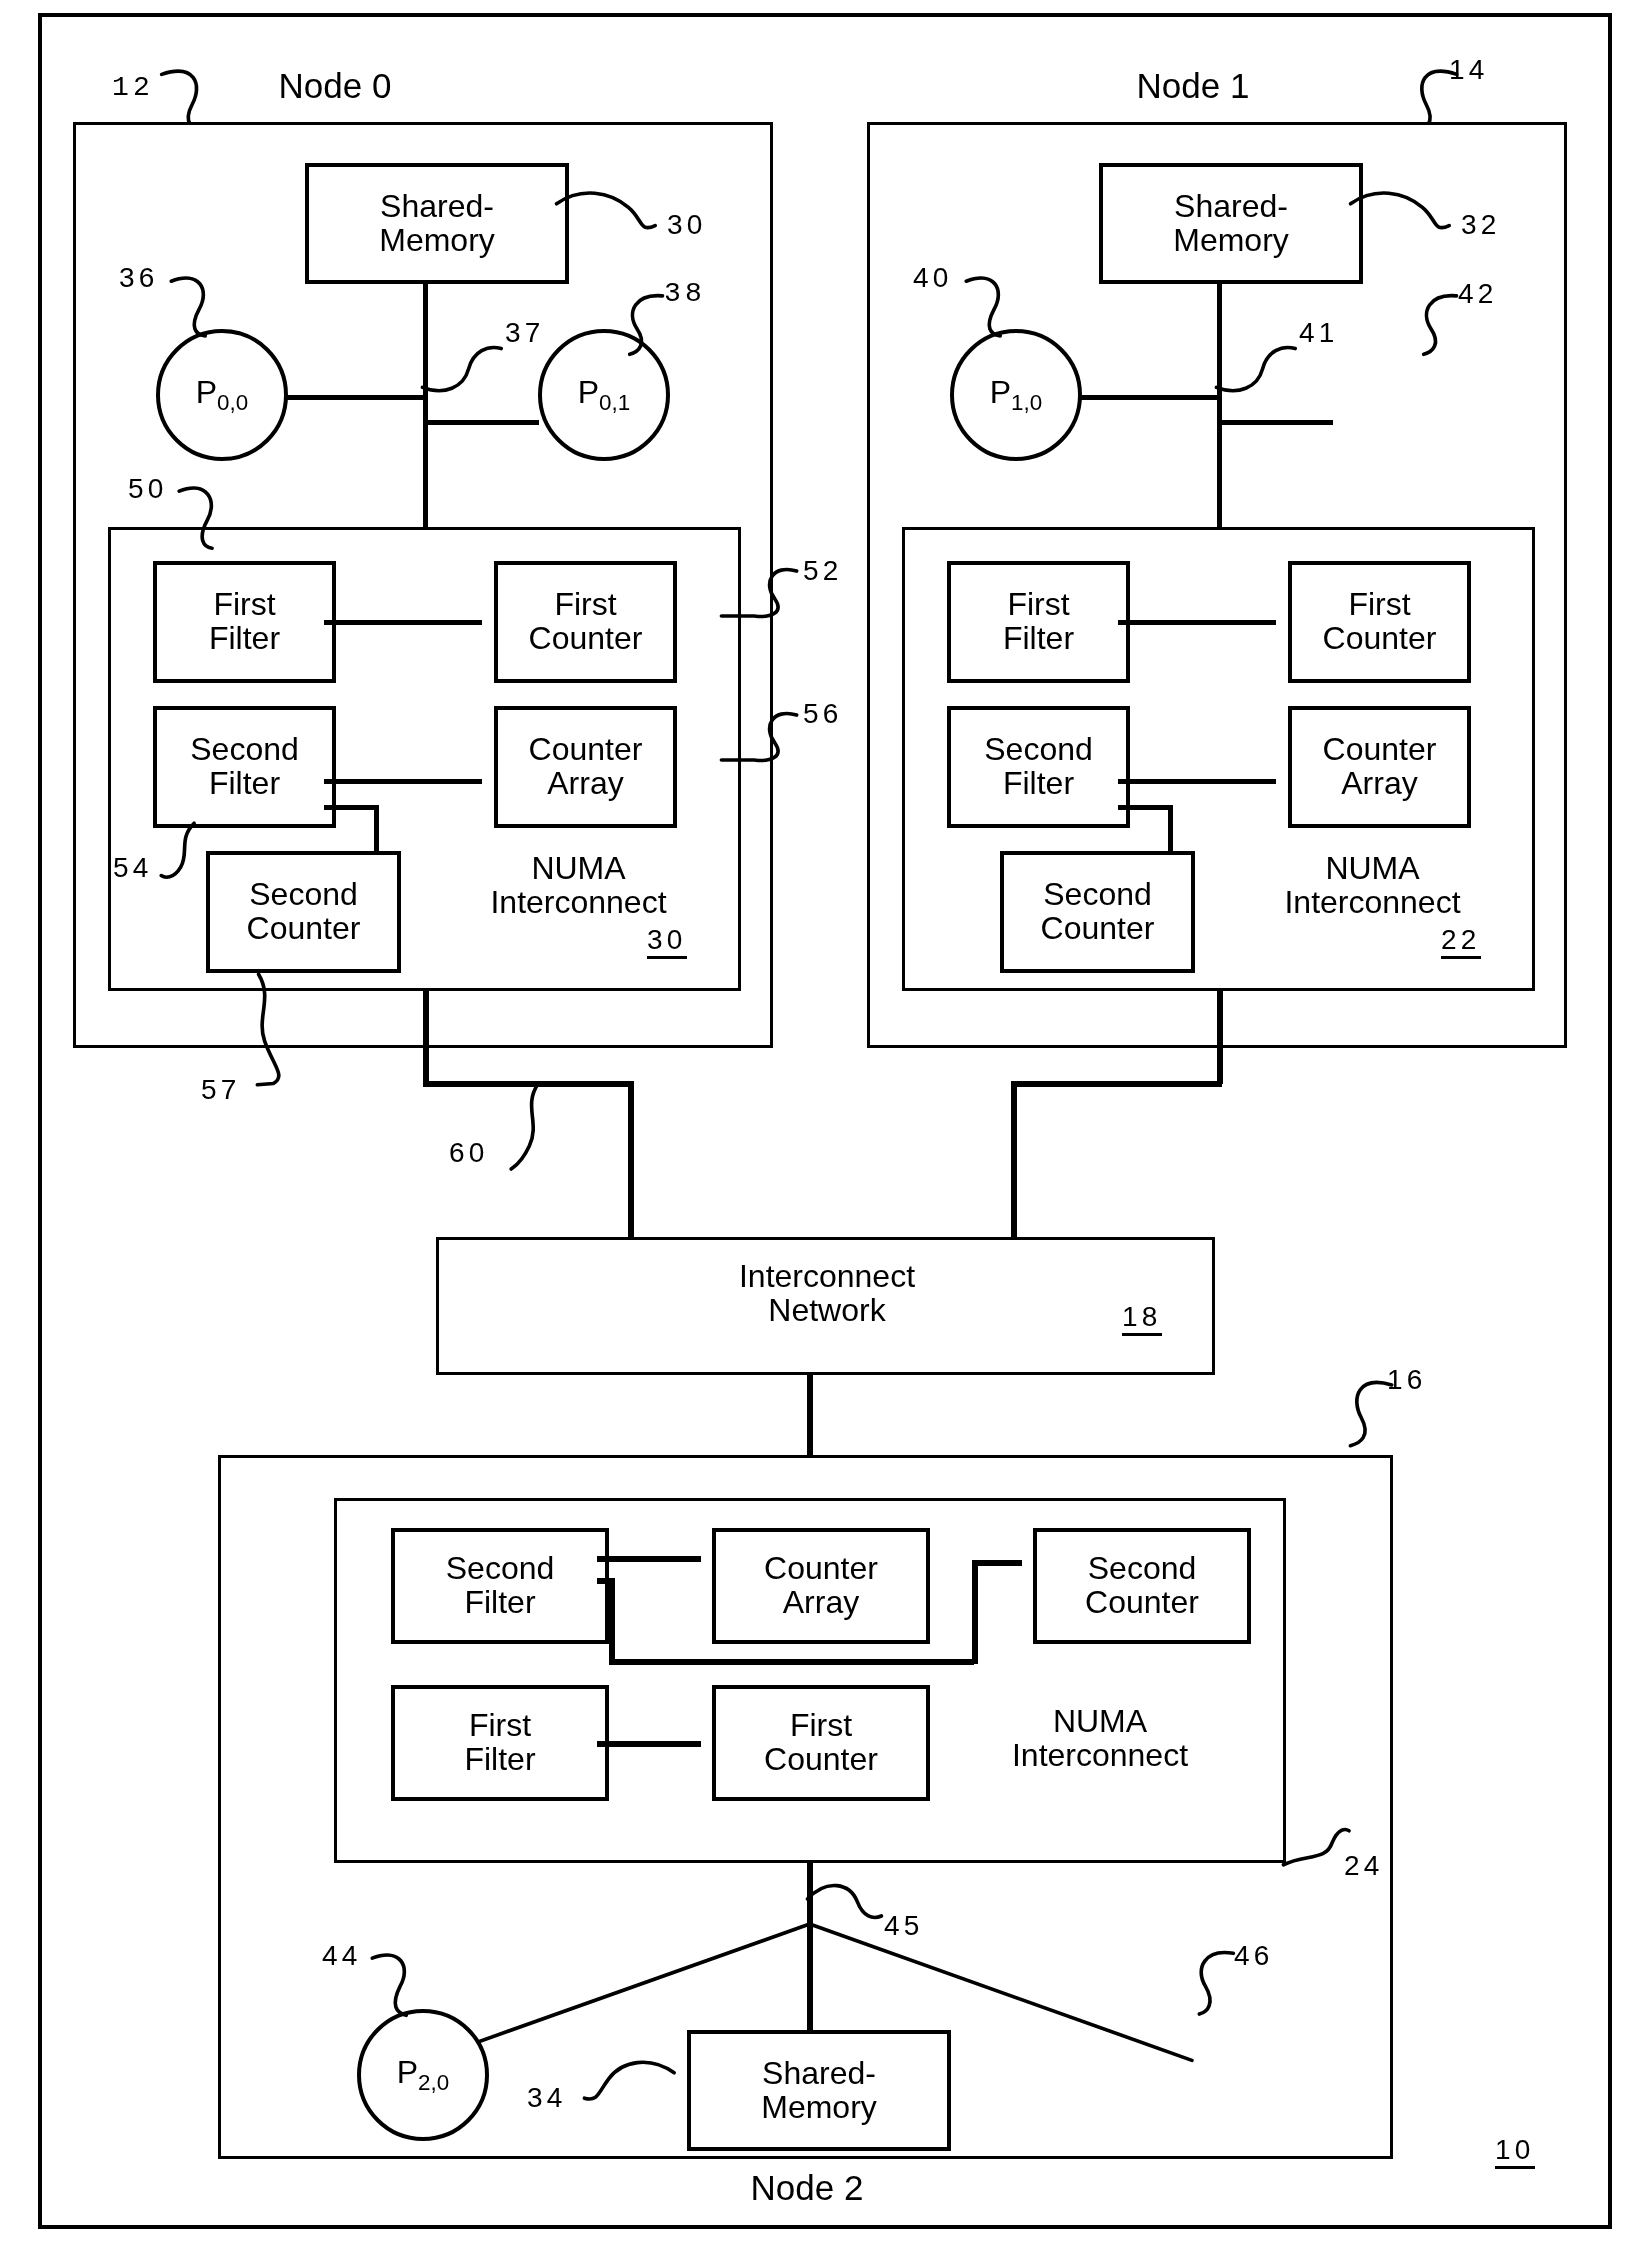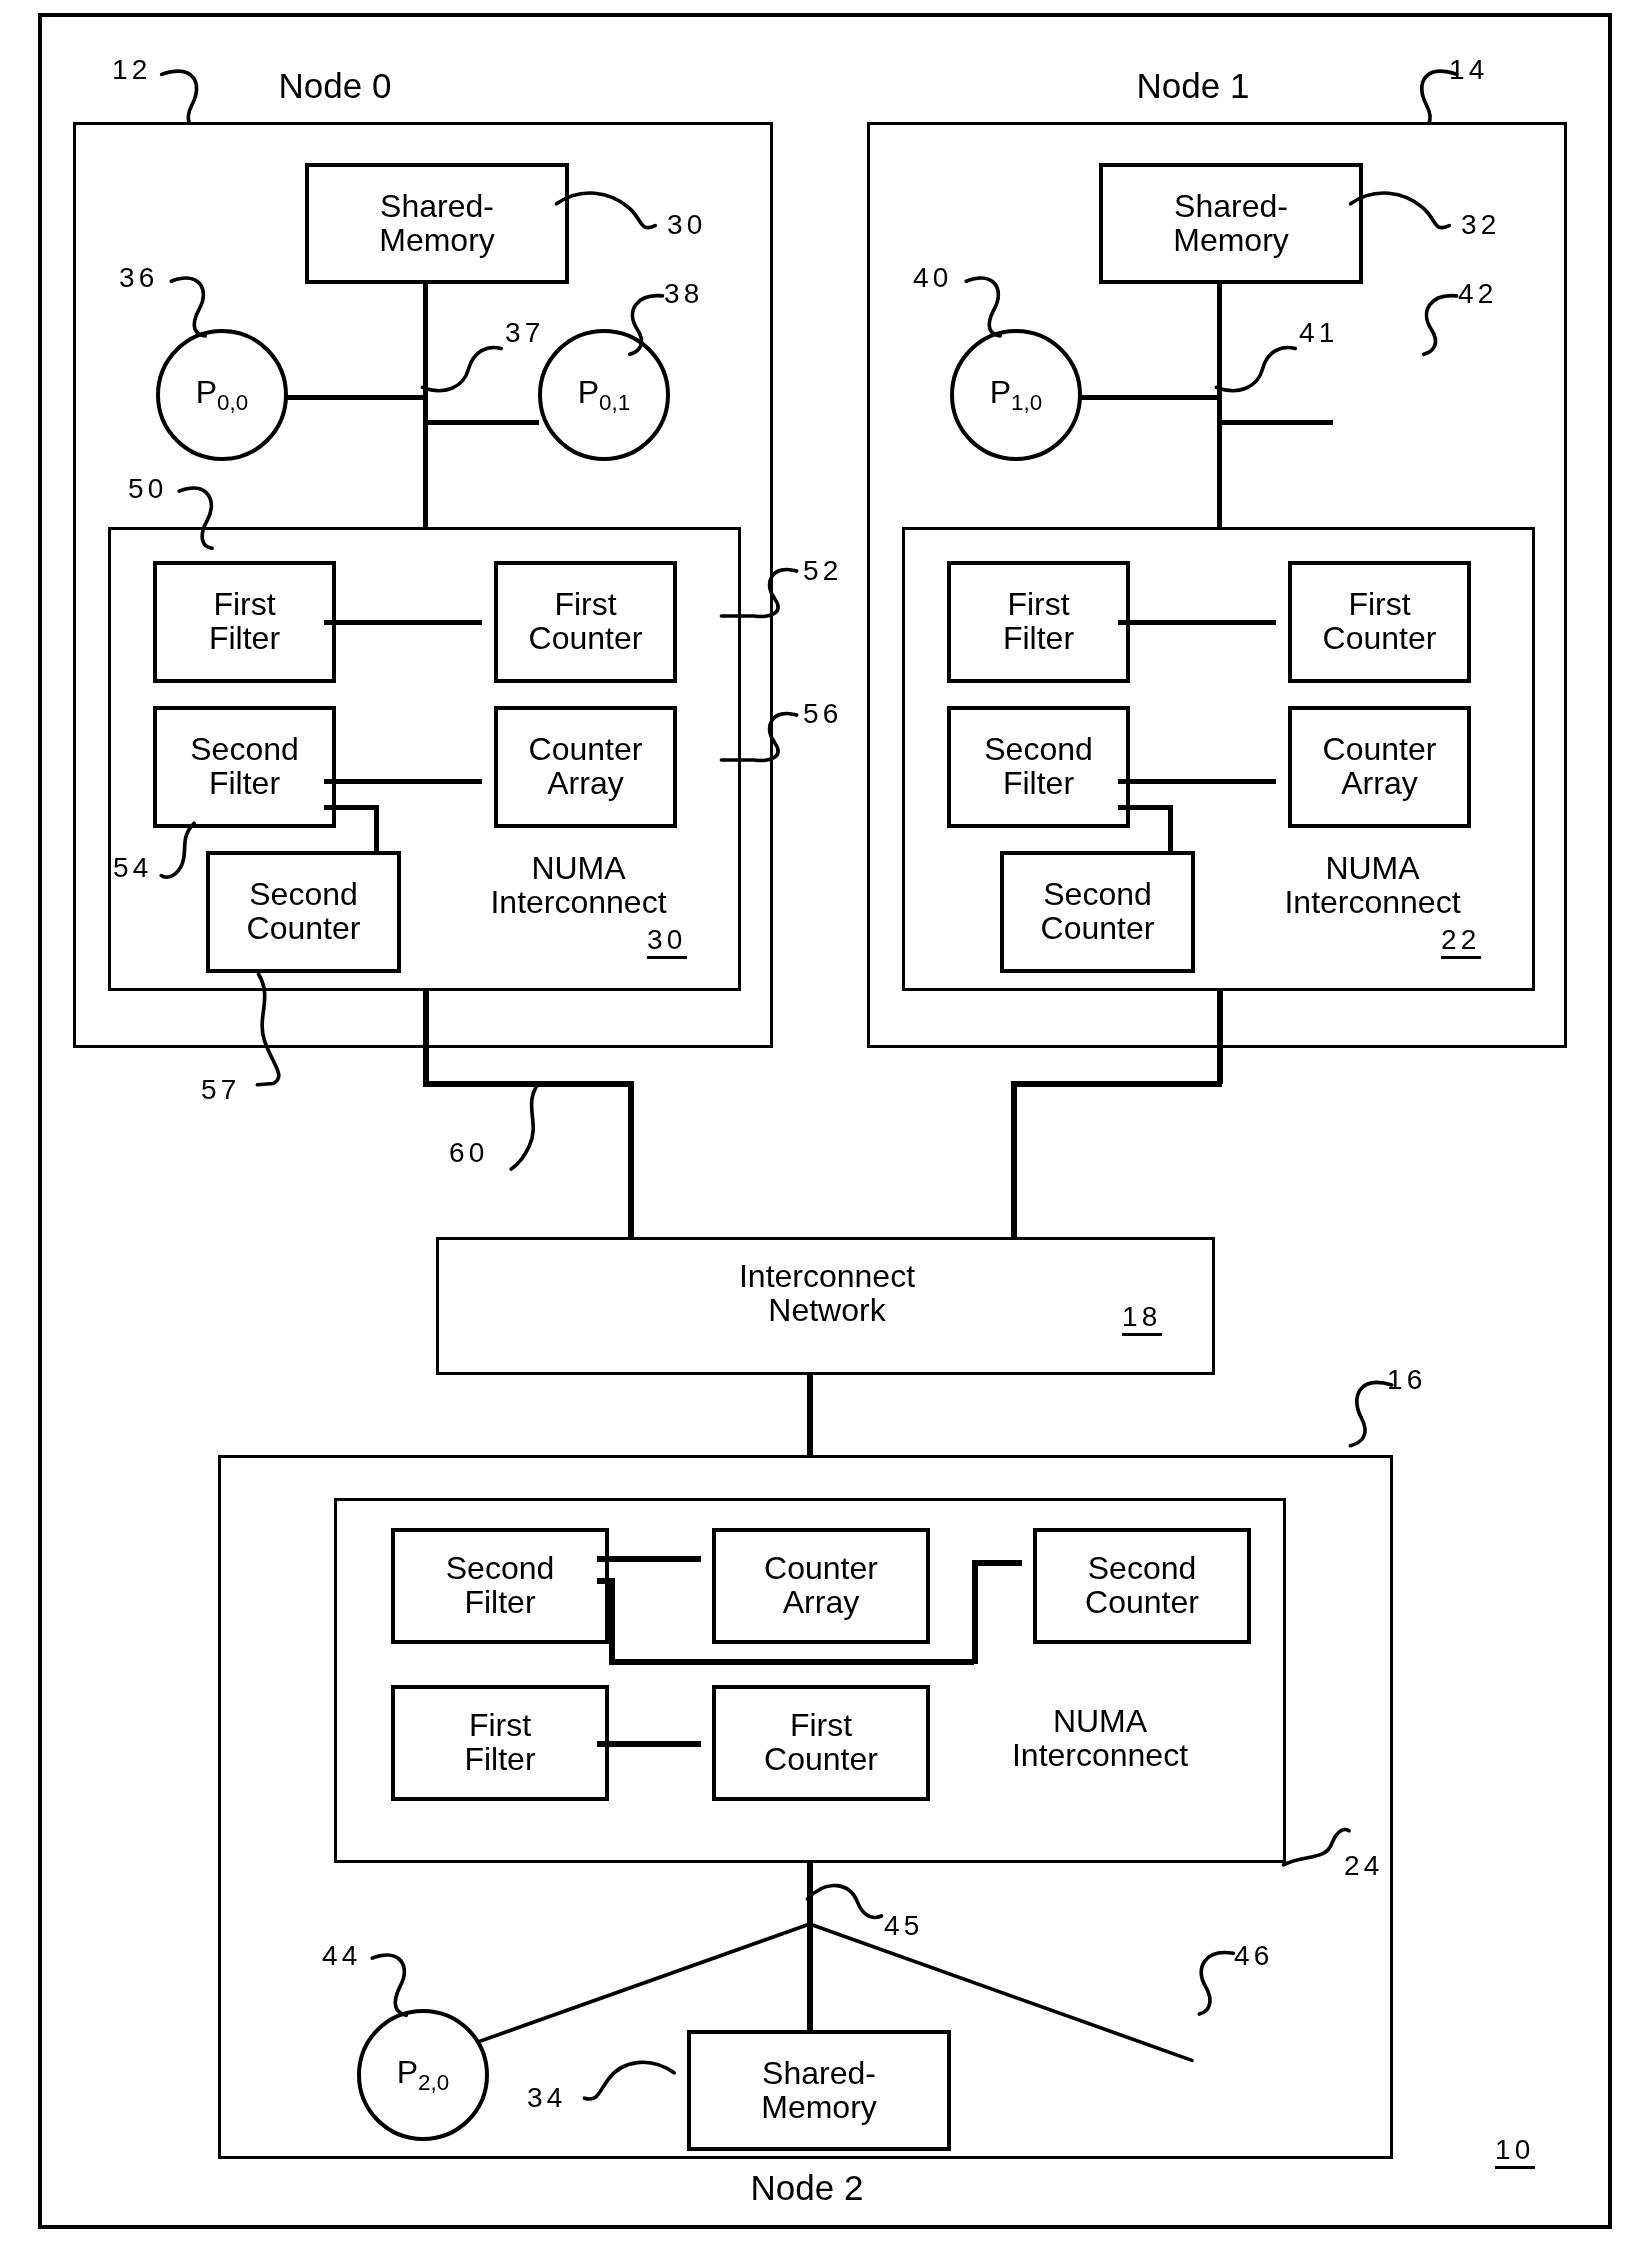--- a/index.html
+++ b/index.html
@@ -25,21 +25,21 @@
   .sub{font-size:0.70em;vertical-align:-0.30em;letter-spacing:0px;}
 </style>
 </head>
 <body>
 
 <div id="stage">
 
   <div class="box heavy" style="left:38px;top:13.4px;width:1574px;height:2216px;"></div>
 
   <div class="lbl nodeT" style="left:256px;top:67px;width:158px;">Node 0</div>
-  <div class="refnum" style="left:112px;top:54px;">12</div>
+  <div class="refnum" style="left:112px;top:72px;font-family:Liberation Mono, monospace;">12</div>
   <svg class="leader" style="left:158px;top:61px;width:79px;height:79px;" viewBox="0 0 130 130" width="79" height="79">
     <path d="M6 22 C 60 4, 74 38, 56 72 C 40 102, 58 114, 74 118"></path>
   </svg>
 
   <div class="box" style="left:73px;top:122px;width:700px;height:926px;"></div>
 
   <div class="box heavy ctr" style="left:293px;top:163px;width:264px;height:121px;">
     <span class="lbl blkttl" style="position:static;">Shared-
 Memory</span>
   </div>
@@ -62,21 +62,21 @@
     <span class="lbl blkttl" style="position:static;"><span>P</span><span class="sub">0,0</span></span>
   </div>
   <div class="refnum" style="left:119px;top:262px;">36</div>
   <svg class="leader" style="left:170px;top:269px;width:79px;height:73px;" viewBox="0 0 130 120" width="79" height="73">
     <path d="M2 20 C 48 2, 66 34, 48 66 C 32 96, 42 108, 58 110"></path>
   </svg>
 
   <div class="circ" style="left:538px;top:329px;width:132px;height:132px;">
     <span class="lbl blkttl" style="position:static;text-align:center;"><span>P</span><span class="sub">0,1</span></span>
   </div>
-  <div class="refnum" style="left:664px;top:278px;">38</div>
+  <div class="refnum" style="left:664px;top:278px;font-family:Liberation Mono, monospace;">38</div>
   <svg class="leader" style="left:609px;top:291px;width:79px;height:67px;" viewBox="0 0 130 110" width="79" height="67">
     <path d="M88 8 C 44 4, 28 34, 46 62 C 62 86, 50 100, 34 104"></path>
   </svg>
 
   <div class="box" style="left:108px;top:527px;width:633px;height:464px;"></div>
   <div class="refnum" style="left:128px;top:473px;">50</div>
   <svg class="leader" style="left:178px;top:479px;width:79px;height:79px;" viewBox="0 0 130 130" width="79" height="79">
     <path d="M2 20 C 48 2, 66 36, 48 68 C 32 98, 42 112, 56 114"></path>
   </svg>
 

